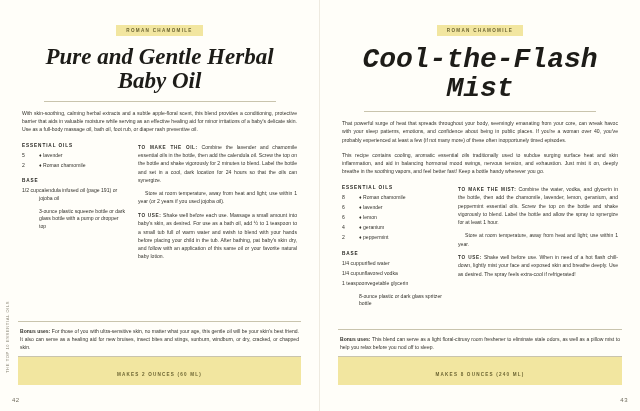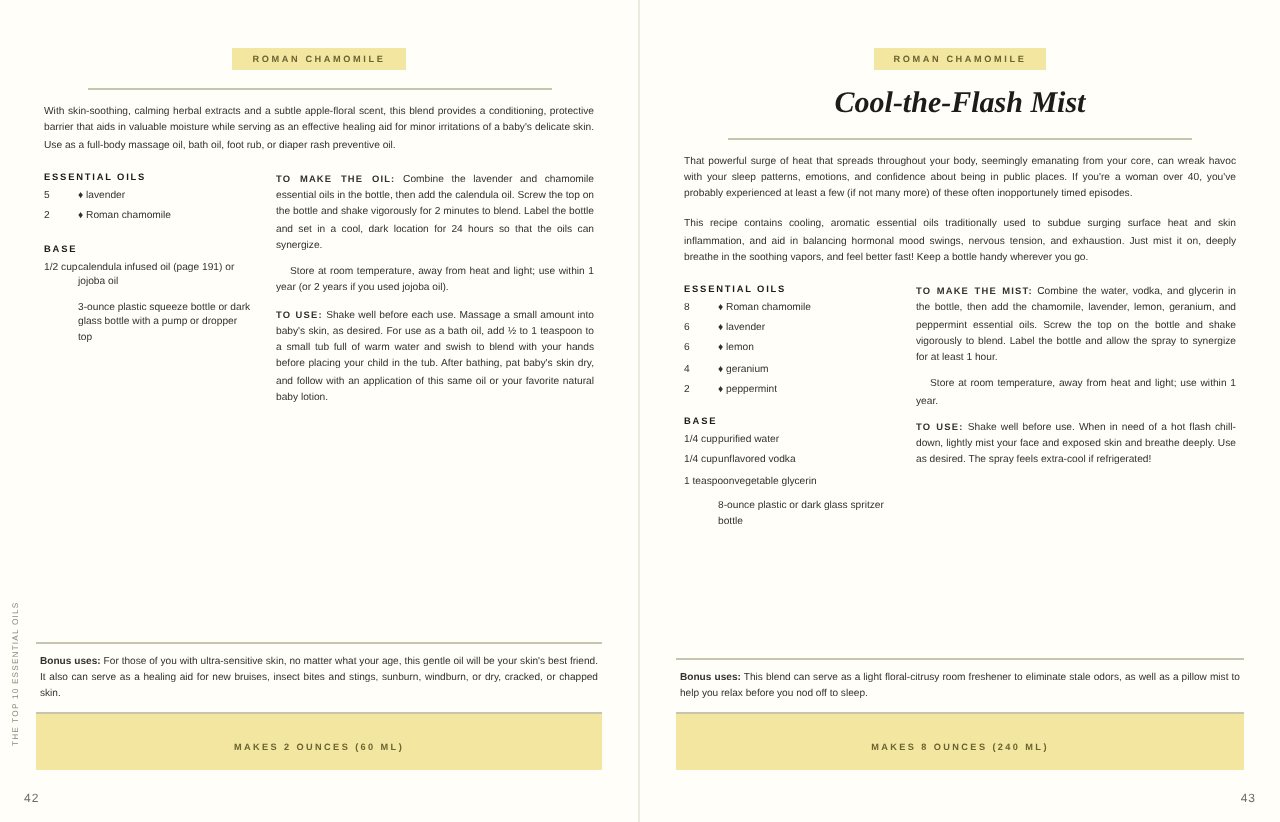--- a/index.html
+++ b/index.html
@@ -79,21 +79,21 @@
   .title {
     font-family: "Liberation Serif", serif;
     font-weight: bold;
     font-style: italic;
     text-align: center;
     color: #1d1c18;
     line-height: 1.04;
     margin: 9px 6px 0 6px;
   }
   .title.left-title { font-size: 23px; }
-  .title.right-title { font-size: 15px; }
+  .title.right-title { font-size: 28px; font-family: Liberation Mono, monospace; }
   .rule {
     width: 232px;
     height: 1px;
     background: #c9c4ad;
     margin: 8px auto 0 auto;
   }
   .intro {
     font-size: 5.1px;
     line-height: 1.62;
     color: #33322c;
@@ -193,20 +193,21 @@
 
   <div class="page left">
     <div class="running-head">The Top 10 Essential Oils</div>
     <div class="folio">42</div>
     <div class="page-inner">
 
       <div class="kicker-wrap">
         <span class="kicker">Roman Chamomile</span>
       </div>
 
+      <div class="title left-title">Pure and Gentle Herbal Baby Oil</div>
       <div class="rule"></div>
 
       <div class="intro">With skin-soothing, calming herbal extracts and a subtle apple-floral scent, this blend provides a conditioning, protective barrier that aids in valuable moisture while serving as an effective healing aid for minor irritations of a baby's delicate skin. Use as a full-body massage oil, bath oil, foot rub, or diaper rash preventive oil.</div>
 
       <div class="cols">
         <div class="col col-left">
           <div class="sec-head">Essential Oils</div>
 
           <div class="ing">
             <span class="amt">5</span>

